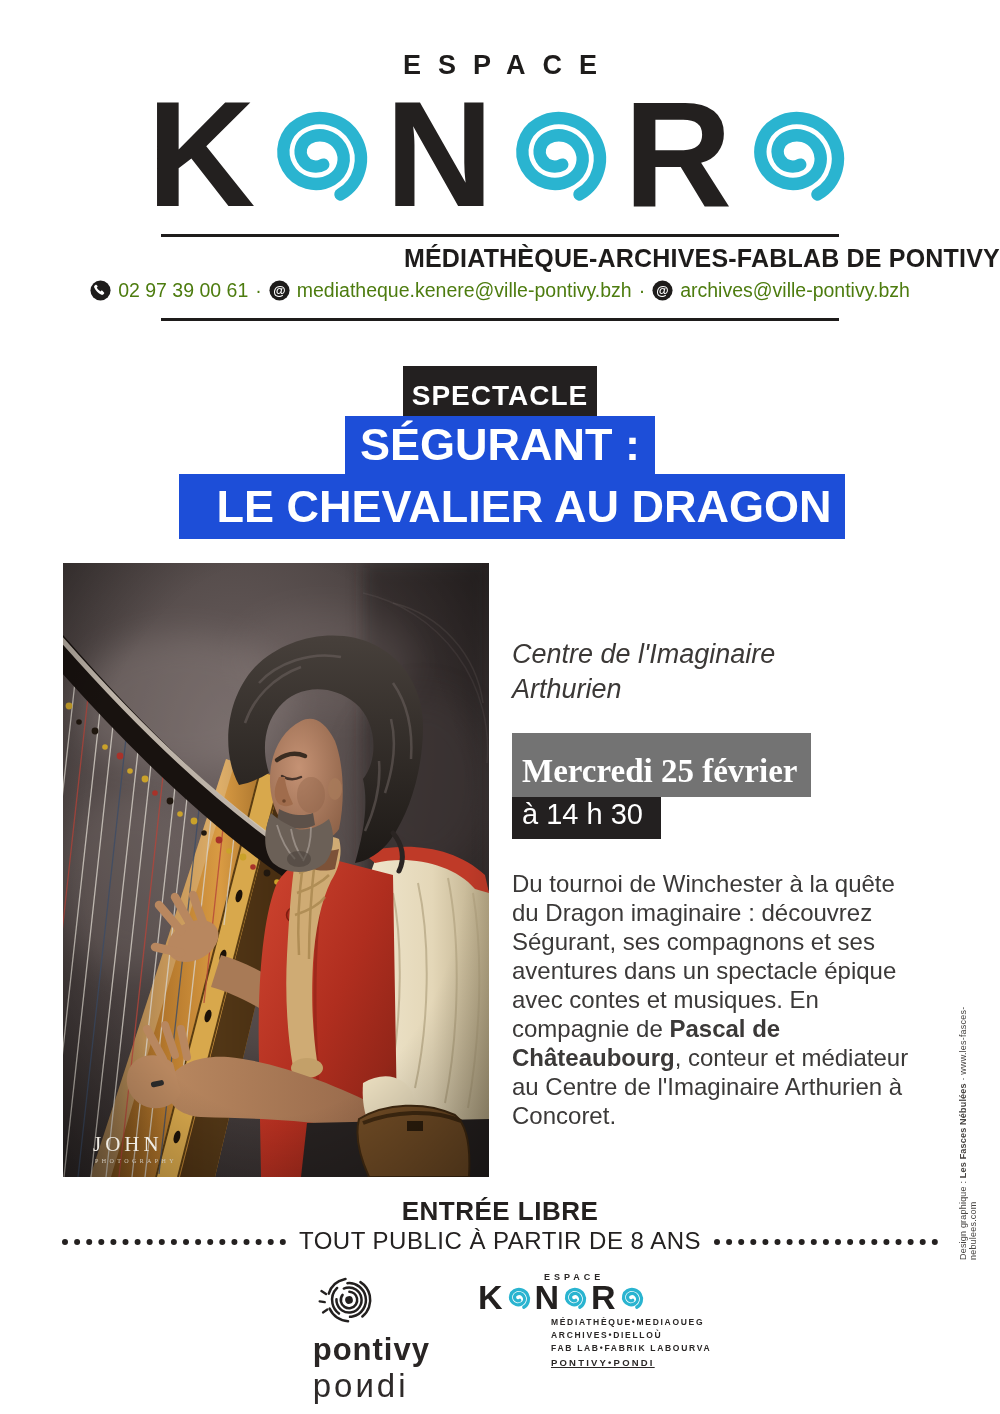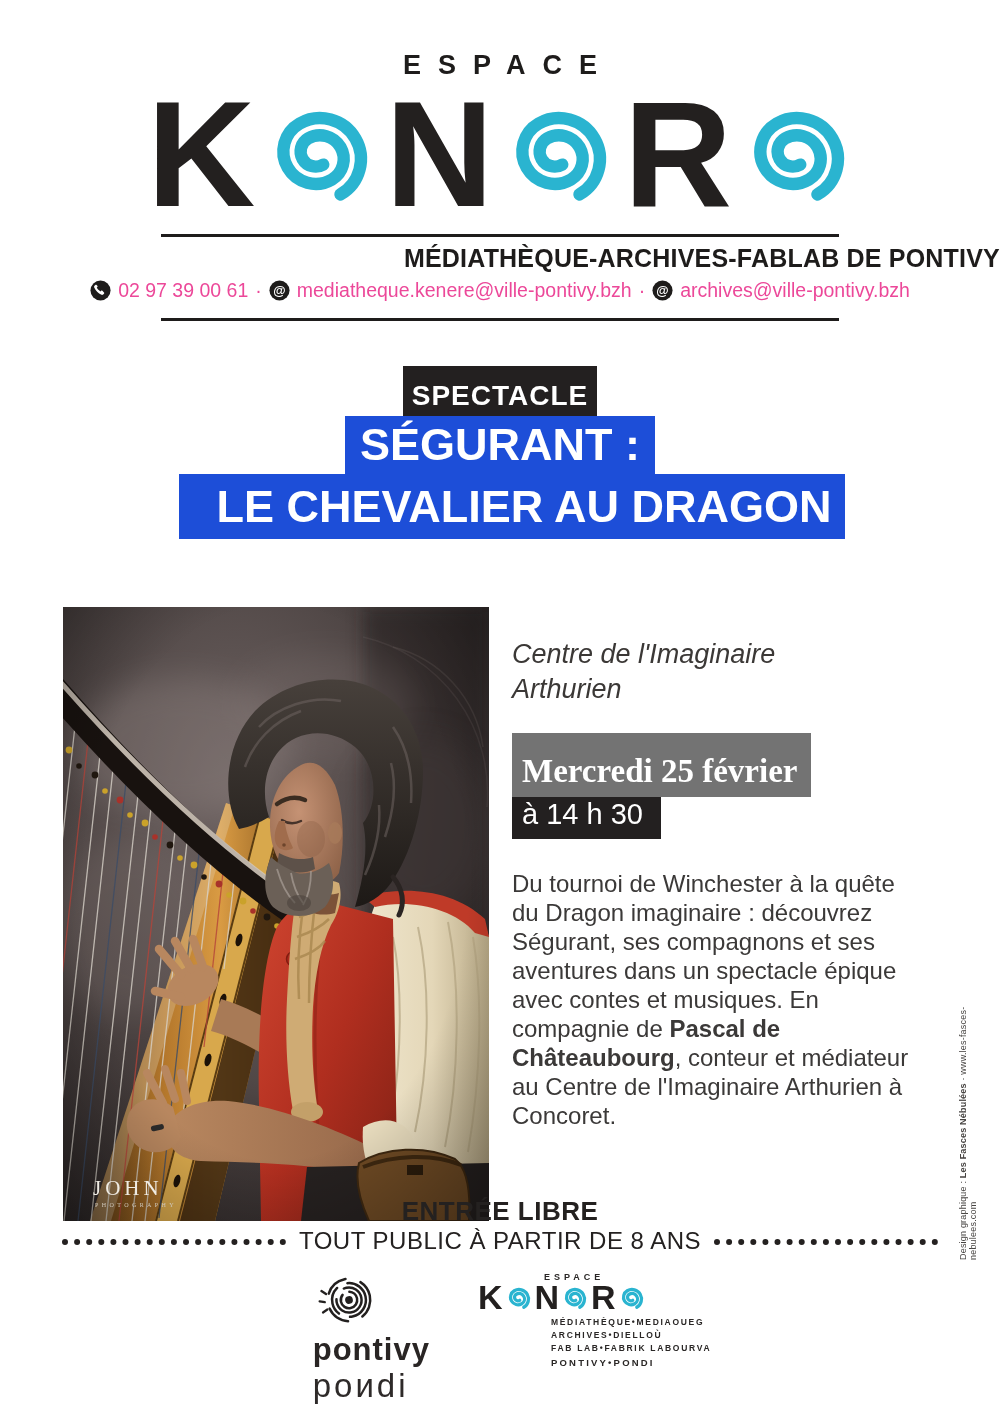--- a/index.html
+++ b/index.html
@@ -15,36 +15,36 @@
   .logo-letter{font-size:150px;line-height:0.82;font-weight:bold;color:#23201f;}
   .spiral-lg{width:112px;height:112px;margin-top:10px;}
   .spiral-sm{width:26px;height:26px;margin-top:2px;}
   .rule{position:absolute;left:161px;width:678px;height:3px;background:#1e1c1b;}
   .rule-top{top:234px;}
   .rule-bottom{top:318px;}
   .subtitle{position:absolute;top:244px;left:0;width:100%;text-align:right;
             font-size:25px;font-weight:bold;letter-spacing:.2px;color:#1e1c1b;}
   .contact{position:absolute;top:279px;left:0;width:100%;display:flex;
            justify-content:center;align-items:center;gap:7px;font-size:19.5px;
-           font-weight:500;color:#ec4899;}
+           font-weight:500;color:#4d7c0f;}
   .icon-svg{width:21px;height:21px;display:block;}
 
   
   .badge-spectacle{position:absolute;top:366px;left:50%;transform:translateX(-50%);
             width:194px;height:60px;background:#232020;color:#fff;display:flex;
             align-items:center;justify-content:center;font-size:28px;font-weight:bold;
             letter-spacing:1px;}
   .title-band{position:absolute;background:#1d4ed8;color:#fff;display:flex;
             align-items:center;justify-content:center;font-weight:bold;}
   .title-band.line1{top:416px;left:345px;width:310px;height:58px;font-size:45px;}
   .title-band.line2{top:474px;left:179px;width:642px;height:65px;font-size:45px;padding-left:24px;}
 
   
   .photo{position:absolute;left:63px;top:563px;width:426px;height:614px;
-         background:#3a3434;margin-top:44px;}
+         background:#3a3434;}
   .photo svg{display:block;width:100%;height:100%;}
   .right-col{position:absolute;left:512px;top:637px;width:398px;}
   .organizer{font-style:italic;font-size:27px;line-height:1.3;color:#3b3836;}
   .organizer span{display:block;}
   .date-wrap{margin-top:26px;}
   .date-line1{display:block;width:fit-content;background:#737373;color:#fff;
               font-size:33px;font-weight:bold;padding:20px 14px 7px 10px;font-family:Liberation Serif, serif;}
   .date-line2{display:block;width:fit-content;background:#232020;color:#fff;
               font-size:29px;font-weight:400;padding:1px 18px 8px 10px;}
   .desc{margin-top:30px;font-size:24px;line-height:1.21;color:#3b3938;}
@@ -65,21 +65,21 @@
   .pontivy-name{font-size:31px;font-weight:bold;letter-spacing:1px;line-height:1.0;
          margin-top:2px;}
   .pontivy-breton{font-size:33px;font-weight:400;letter-spacing:3px;color:#2e2a29;
          margin-top:2px;}
   .kenere-mini{color:#2a2726;}
   .mini-overline{font-size:9px;letter-spacing:4px;font-weight:600;margin-left:66px;}
   .mini-logo-row{display:flex;align-items:center;gap:3px;margin-top:2px;}
   .mini-letter{font-size:34px;font-weight:bold;line-height:.8;color:#23201f;}
   .mini-lines{margin-left:46px;margin-top:4px;}
   .mini-lines div{font-size:8.5px;letter-spacing:1.7px;font-weight:600;line-height:1.55;padding-left:27px;}
-  .mini-lines .bold-line{font-size:9.5px;font-weight:bold;letter-spacing:2.2px;}
+  .mini-lines .bold-line{font-size:9.5px;font-weight:bold;letter-spacing:2.2px;text-decoration:underline;}
 
   .vertical-credit{position:absolute;right:22px;top:950px;height:310px;
         writing-mode:vertical-rl;transform:rotate(180deg);font-size:9px;
         color:#474442;letter-spacing:.2px;display:flex;align-items:center;}
   .vertical-credit .vc-bold{font-weight:bold;}
 
   .john-credit{font-family:"Liberation Serif",serif;}
 </style>
 </head>
 <body>

